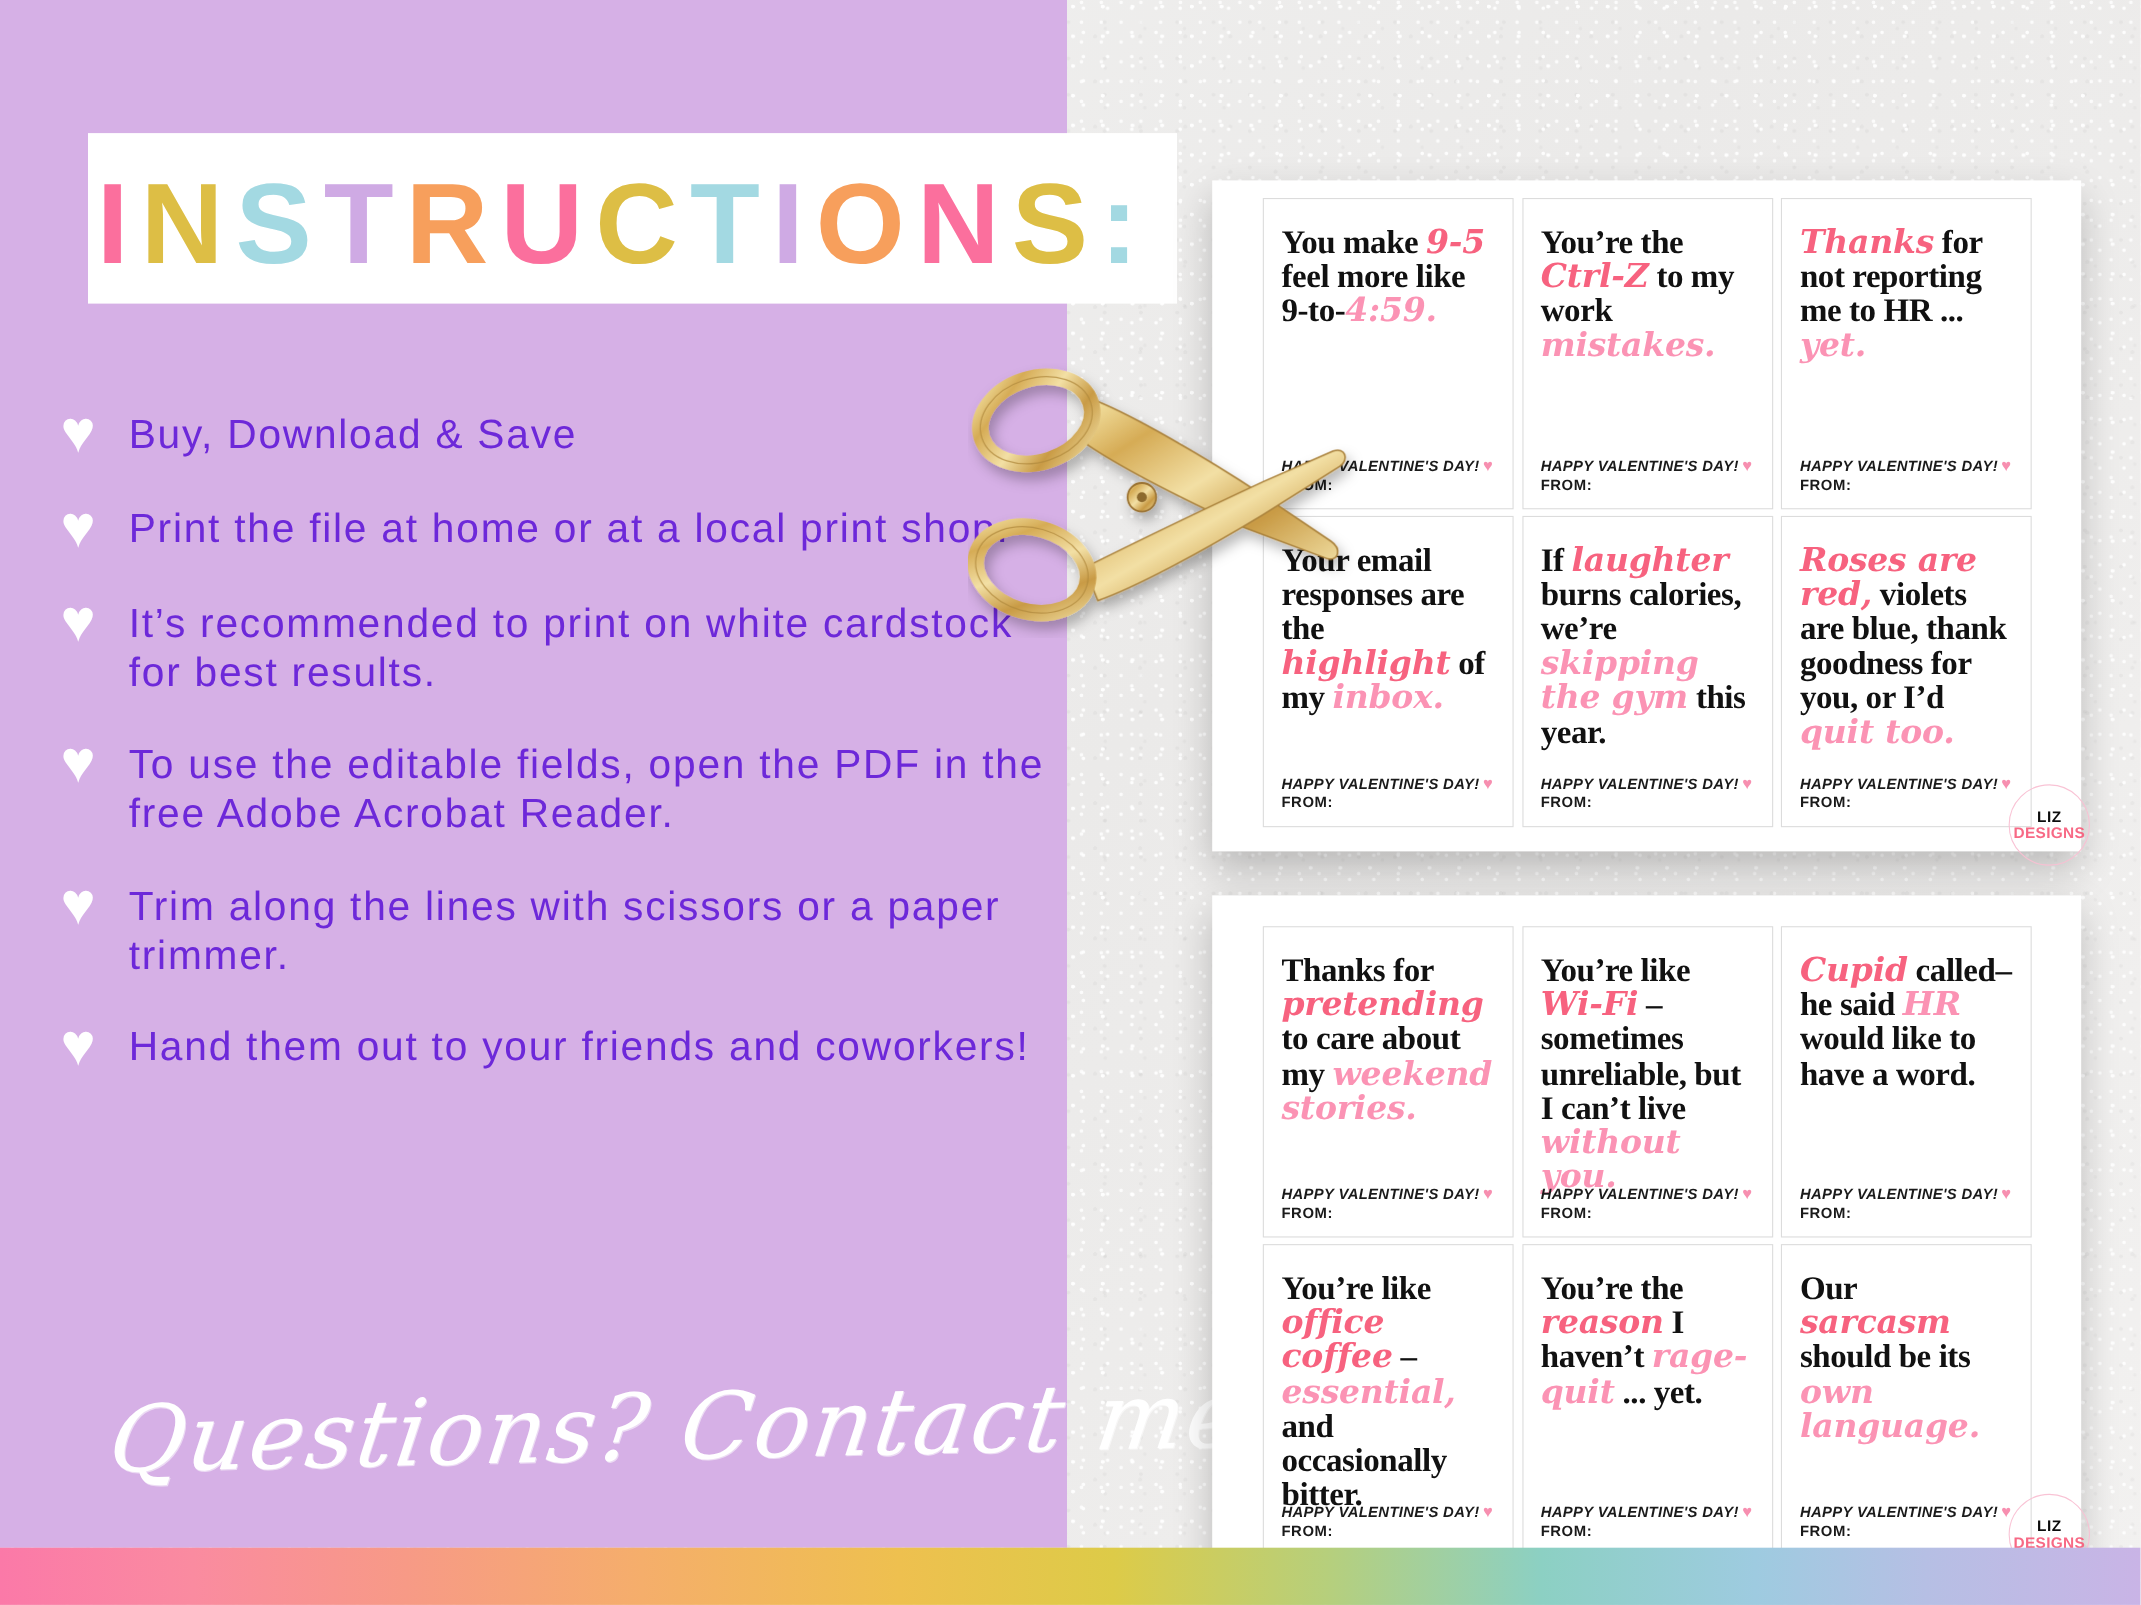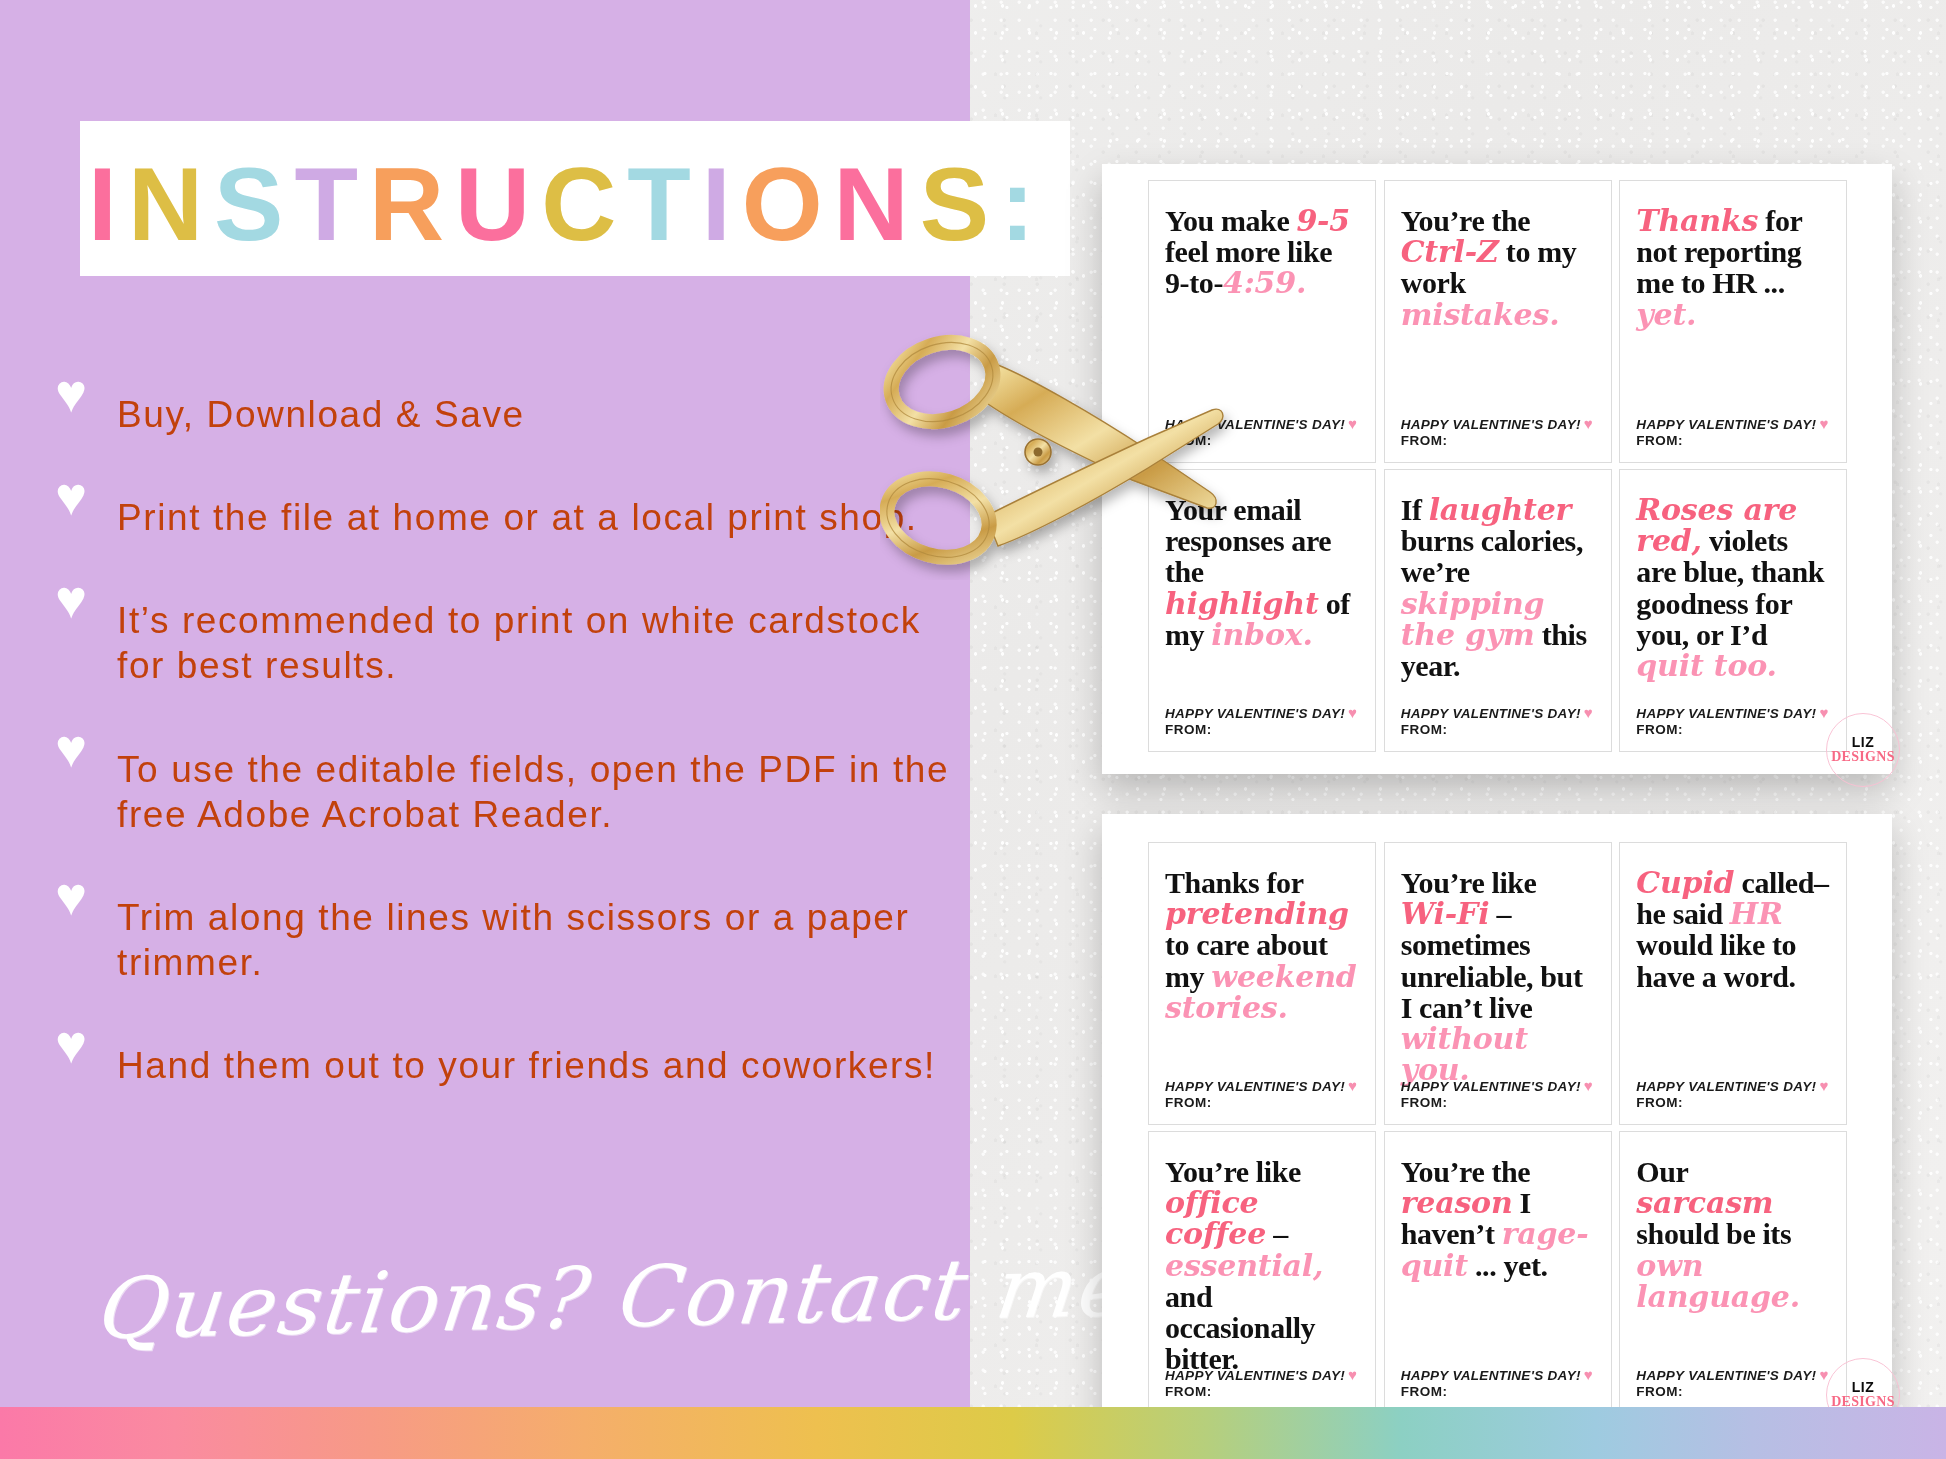--- a/index.html
+++ b/index.html
@@ -44,27 +44,26 @@
   .title-text span { display: inline; }
 
   .bullets { position: absolute; left: 55px; top: 368px; width: 900px; }
   .bullet-row { display: flex; align-items: flex-start; margin-bottom: 34px; }
   .bullet-heart {
     flex: 0 0 auto; width: 62px; color: #ffffff;
     font-size: 54px; line-height: 54px; margin-top: -2px; text-align: left;
   }
   .bullet-text {
     flex: 1 1 auto;
-    color: #c2410c;
+    color: #6d28d9;
     font-size: 37px;
     line-height: 1.22;
     letter-spacing: 1.6px;
     font-weight: 400;
     padding-top: 4px;
-    margin-top: 20px;
   }
   .signature {
     position: absolute; left: 102px; top: 1248px;
     color: #ffffff;
     font-family: "DejaVu Serif", serif;
     font-style: italic;
     font-size: 84px;
     letter-spacing: 2px;
     transform: skewX(-9deg) rotate(-1.3deg);
     text-shadow: 1px 1px 0 rgba(255,255,255,.55);
@@ -144,21 +143,21 @@
     border: 1.5px solid #f9c0d3;
     display: flex; flex-direction: column;
     align-items: center; justify-content: center;
     line-height: 1.05;
     opacity: .95;
     margin-left: 25px;
   }
   #stamp-top    { left: 1801px; top: 713px; }
   #stamp-bottom { left: 1801px; top: 1358px; }
   .stamp .l1 { font-size: 14px; font-weight: 700; letter-spacing: .5px; }
-  .stamp .l2 { font-size: 14px; font-weight: 700; letter-spacing: .3px; color: #f7627f; font-family: Liberation Serif, serif; }
+  .stamp .l2 { font-size: 14px; font-weight: 700; letter-spacing: .3px; color: #f7627f; }
 
   
   .scissors { position: absolute; left: 880px; top: 330px; width: 420px; height: 250px; }
 </style>
 </head>
 <body>
 
 <div id="stage">
 
   <div class="bg-texture"></div>

